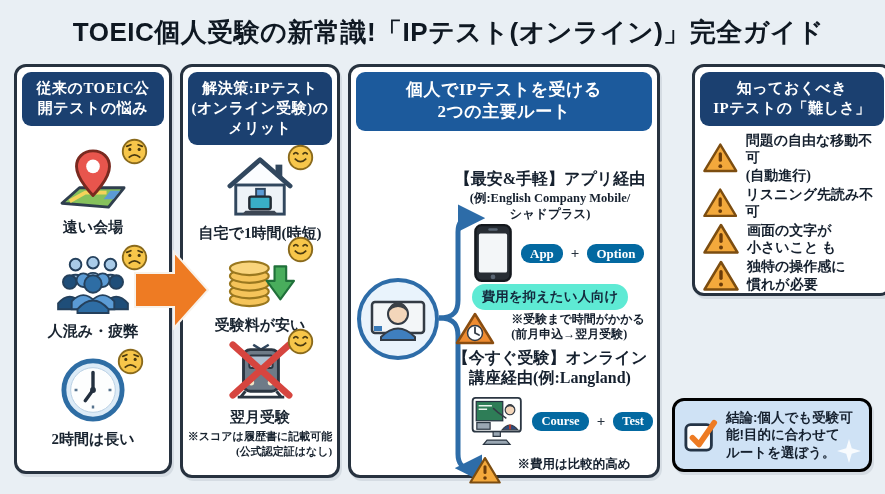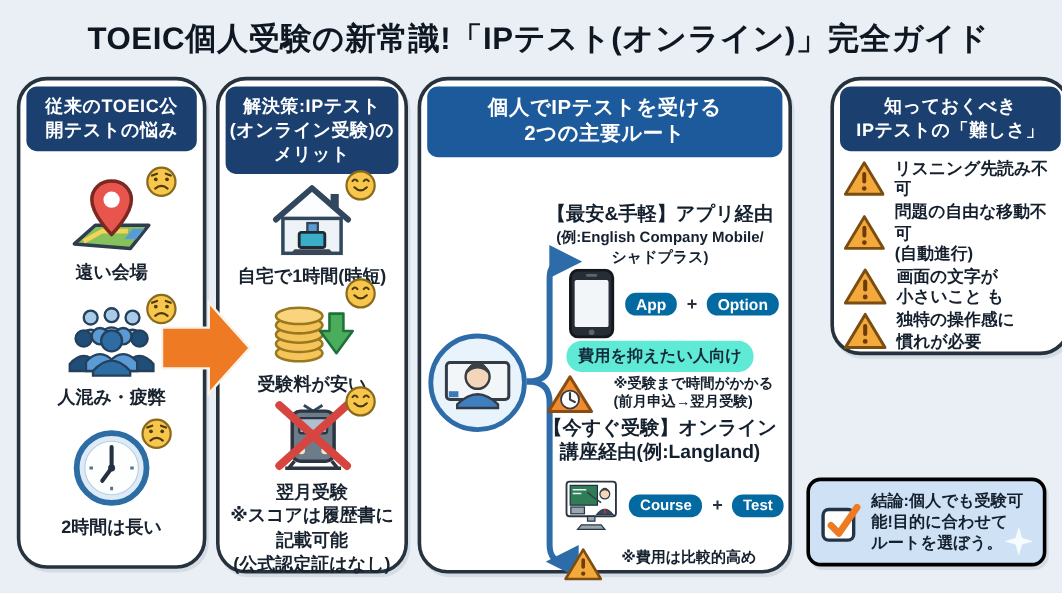--- a/index.html
+++ b/index.html
@@ -13,23 +13,24 @@
     font-weight:bold;color:#15202e;padding-left:12px;
   }
   .title{
     position:absolute;top:8px;left:0;right:0;height:48px;
     margin:0;display:flex;align-items:center;justify-content:center;
     font-size:26px;font-weight:900;color:#0f1822;letter-spacing:.5px;
     white-space:nowrap;
   }
   .card{
     position:absolute;background:#fff;
-    border:3px solid #27323f;border-radius:25px;
+    border:3px solid #27323f;border-radius:12px;
     box-shadow:2px 3px 0 rgba(40,60,80,.10);
     box-sizing:border-box;
+    font-family:Liberation Serif, serif;
   }
   .hdr{
     margin:5px;border-radius:9px;background:#1b4070;color:#fff;
     text-align:center;font-size:15px;line-height:1.32;font-weight:bold;
     padding:7px 3px;white-space:pre-line;letter-spacing:.5px;
   }
   .hdr.light{background:#1c5a9c;font-size:17px;}
   
   #card-problems{left:14px;top:64px;width:158px;height:410px;}
   #card-solution{left:180px;top:64px;width:160px;height:414px;}
@@ -39,21 +40,21 @@
   }
   .vflex{display:flex;flex-direction:column;height:calc(100% - 6px);}
   .item{display:flex;flex-direction:column;align-items:center;}
   .icon-wrap{position:relative;}
   .emoji{position:absolute;top:-9px;right:-18px;}
   .label{
     font-size:15px;line-height:1.2;text-align:center;margin-top:3px;
     white-space:pre-line;color:#18232f;
   }
   .note{
-    font-size:15px;line-height:1.35;text-align:center;white-space:pre-line;
+    font-size:11px;line-height:1.35;text-align:right;white-space:pre-line;
     padding:0 2px 7px;color:#18232f;
   }
   
   .big-arrow{position:absolute;left:134px;top:246px;z-index:6;}
   
   #card-routes{left:348px;top:64px;width:312px;height:414px;}
   .routes-body{position:relative;height:calc(100% - 57px);}
   .branch-svg{position:absolute;left:0;top:-57px;width:306px;height:408px;z-index:1;}
   .person-wrap{position:absolute;left:5px;top:110px;z-index:2;}
   .route-col{
@@ -348,31 +349,31 @@
     <div class="hdr">知っておくべき
 IPテストの「難しさ」</div>
     <div class="diff-body">
 
       <div class="diff-item">
         <svg width="36" height="32" viewBox="0 0 36 32">
           <path d="M18 2 L34.5 29.5 H1.5 Z" fill="#f3a93c" stroke="#7c4d10" stroke-width="2.5" stroke-linejoin="round"></path>
           <rect x="16.3" y="10" width="3.4" height="10" rx="1.7" fill="#6b3c09"></rect>
             <circle cx="18" cy="24.5" r="2" fill="#6b3c09"></circle>
         </svg>
-        <span class="diff-text">リスニング先読み不可</span>
+        <span class="diff-text">問題の自由な移動不可
+(自動進行)</span>
       </div>
 
       <div class="diff-item">
         <svg width="36" height="32" viewBox="0 0 36 32">
           <path d="M18 2 L34.5 29.5 H1.5 Z" fill="#f3a93c" stroke="#7c4d10" stroke-width="2.5" stroke-linejoin="round"></path>
           <rect x="16.3" y="10" width="3.4" height="10" rx="1.7" fill="#6b3c09"></rect>
             <circle cx="18" cy="24.5" r="2" fill="#6b3c09"></circle>
         </svg>
-        <span class="diff-text">問題の自由な移動不可
-(自動進行)</span>
+        <span class="diff-text">リスニング先読み不可</span>
       </div>
 
       <div class="diff-item">
         <svg width="36" height="32" viewBox="0 0 36 32">
           <path d="M18 2 L34.5 29.5 H1.5 Z" fill="#f3a93c" stroke="#7c4d10" stroke-width="2.5" stroke-linejoin="round"></path>
           <rect x="16.3" y="10" width="3.4" height="10" rx="1.7" fill="#6b3c09"></rect>
             <circle cx="18" cy="24.5" r="2" fill="#6b3c09"></circle>
         </svg>
         <span class="diff-text">画面の文字が
 小さいこと も</span>

